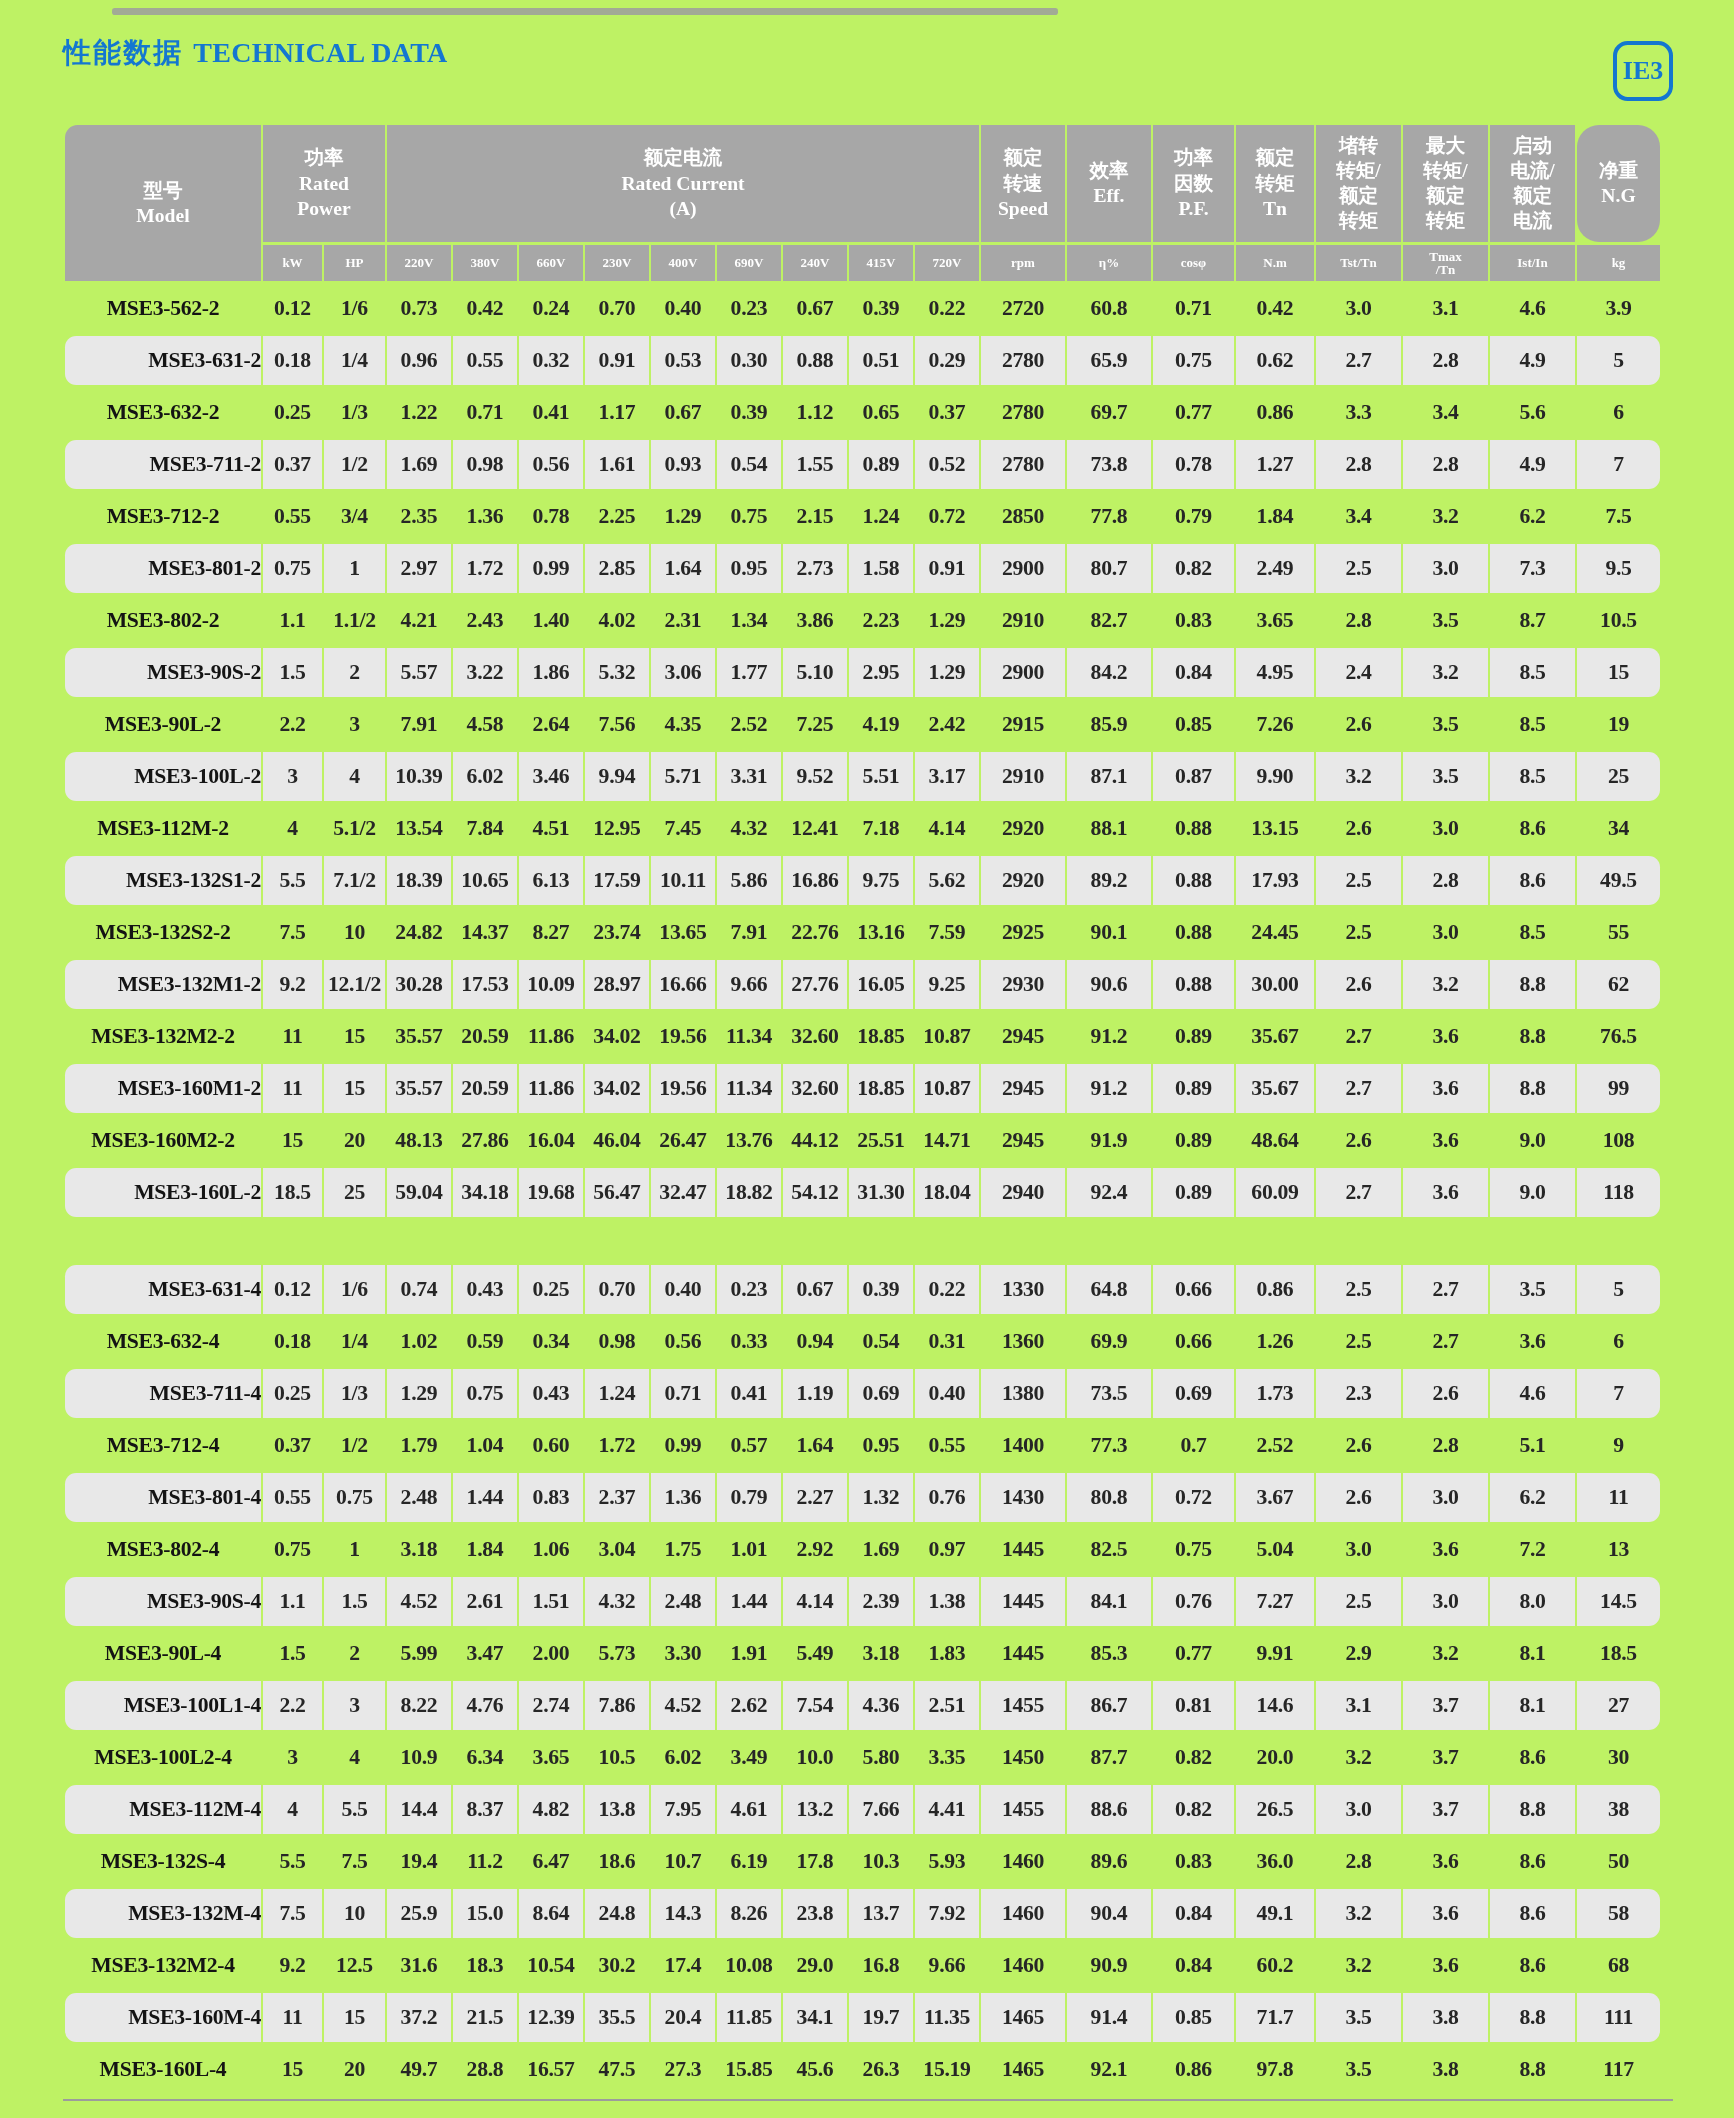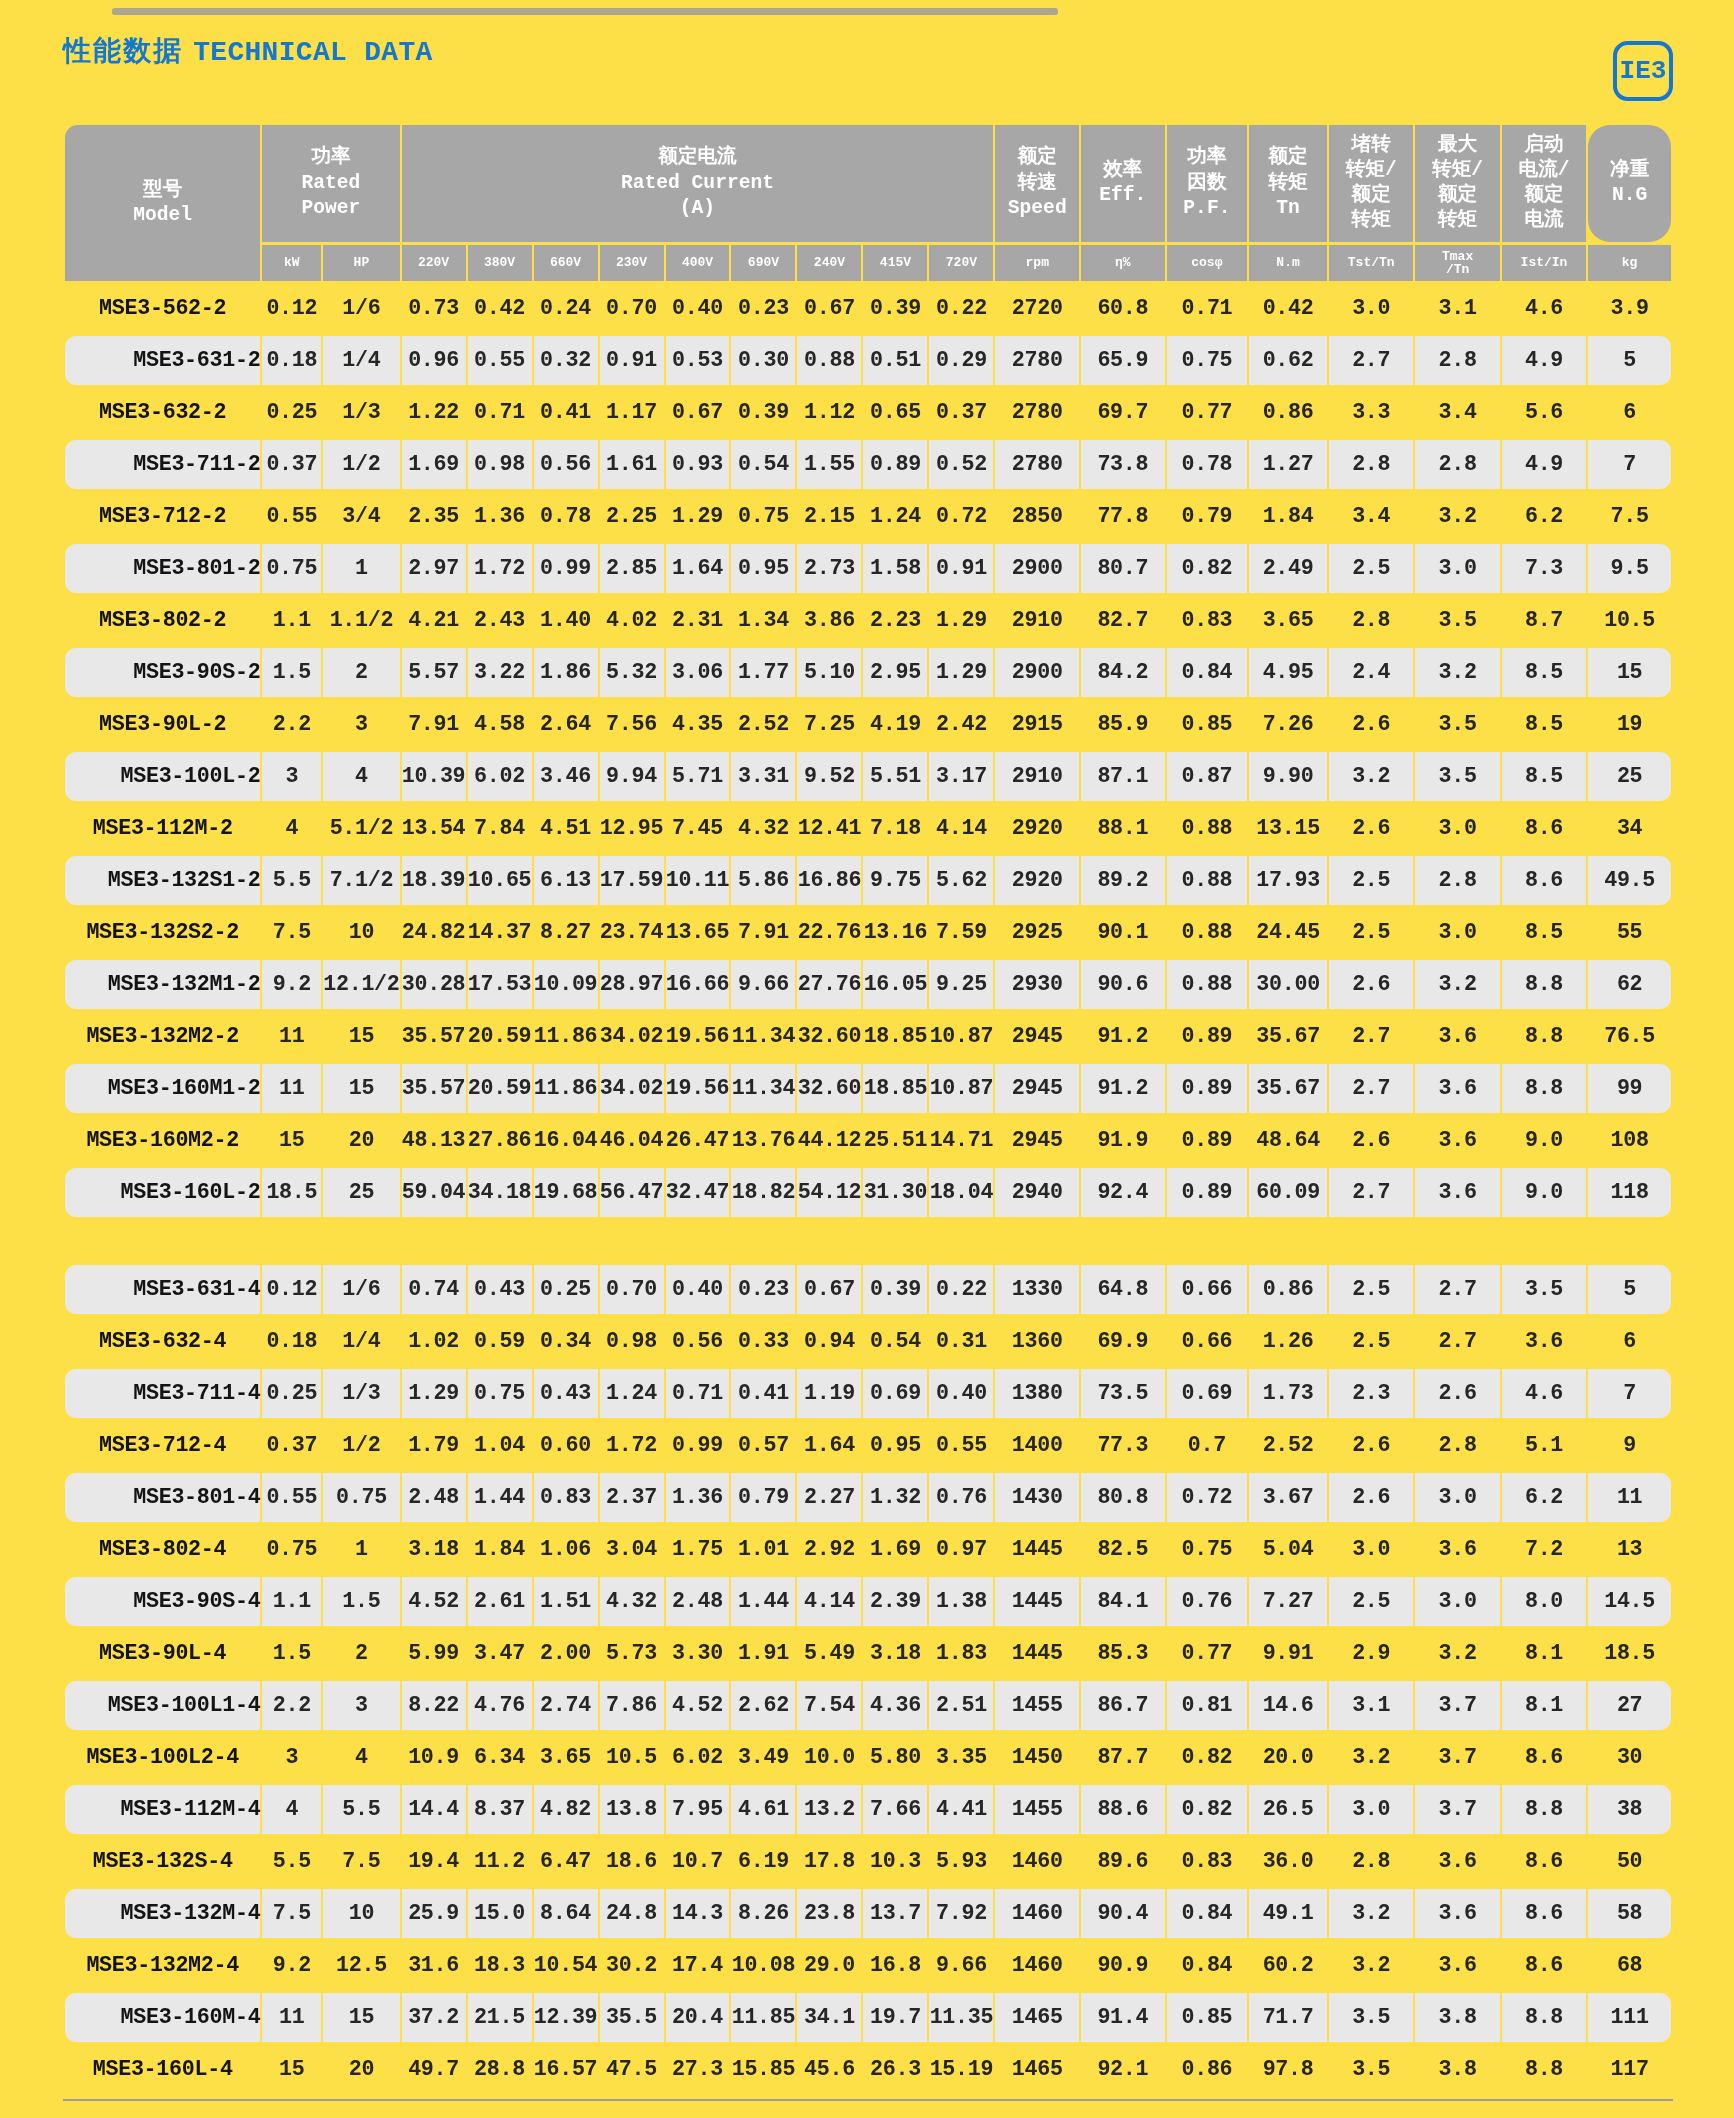--- a/index.html
+++ b/index.html
@@ -1,21 +1,21 @@
 <!DOCTYPE html>
 <html style="--accent: #1477d0; --header-bg: #a7a7a7; --stripe: #e8e8e8;font-size:11.2px"><head>
 <meta charset="utf-8">
 <style>
   html, body { margin: 0; padding: 0; background: #ffffff; }
   .page {
     position: relative;
     width: 1734px;
     height: 2119px;
-    background: #fde047;
-    font-family: Liberation Mono, monospace;
+    background: #bef264;
+    font-family: Liberation Serif, serif;
     overflow: hidden;
   }
   .artifact-bar {
     position: absolute;
     left: 112px; top: 8.4px;
     width: 946px; height: 6.3px;
     background: #9d9d9d;
     border-radius: 2.8px;
     opacity: 0.85;
   }

